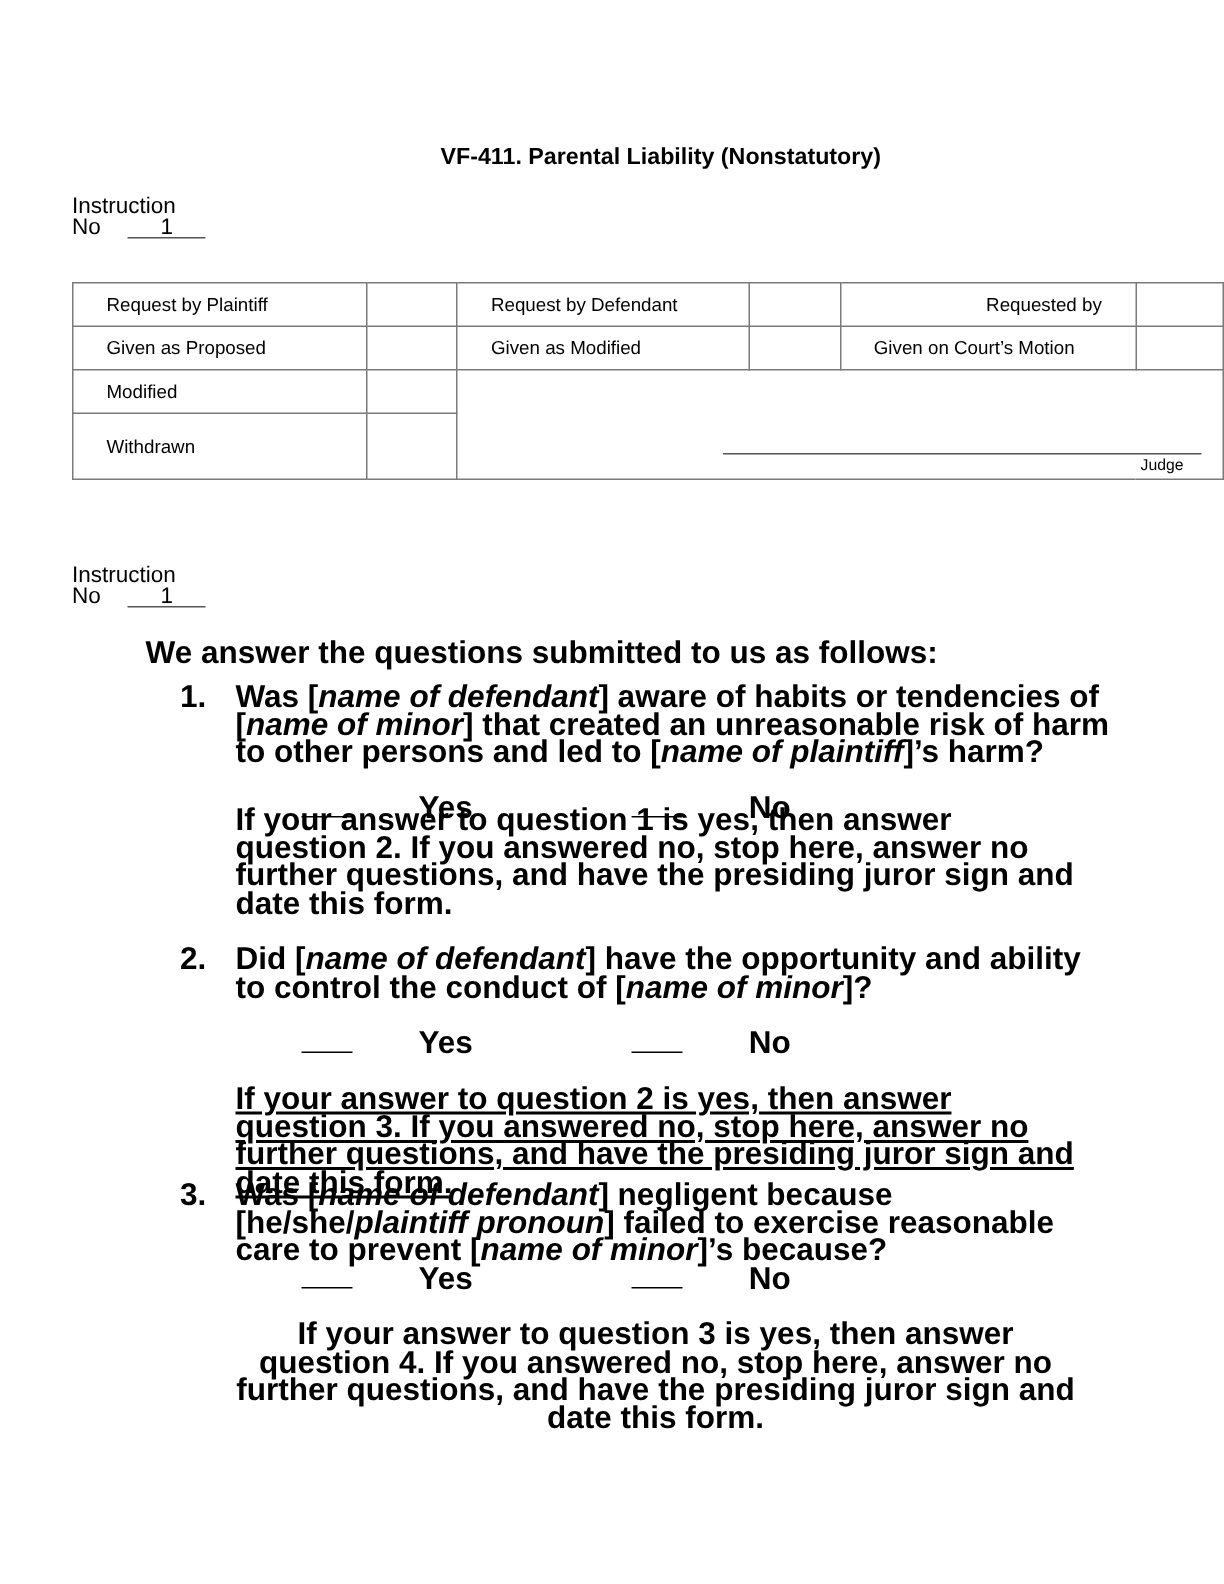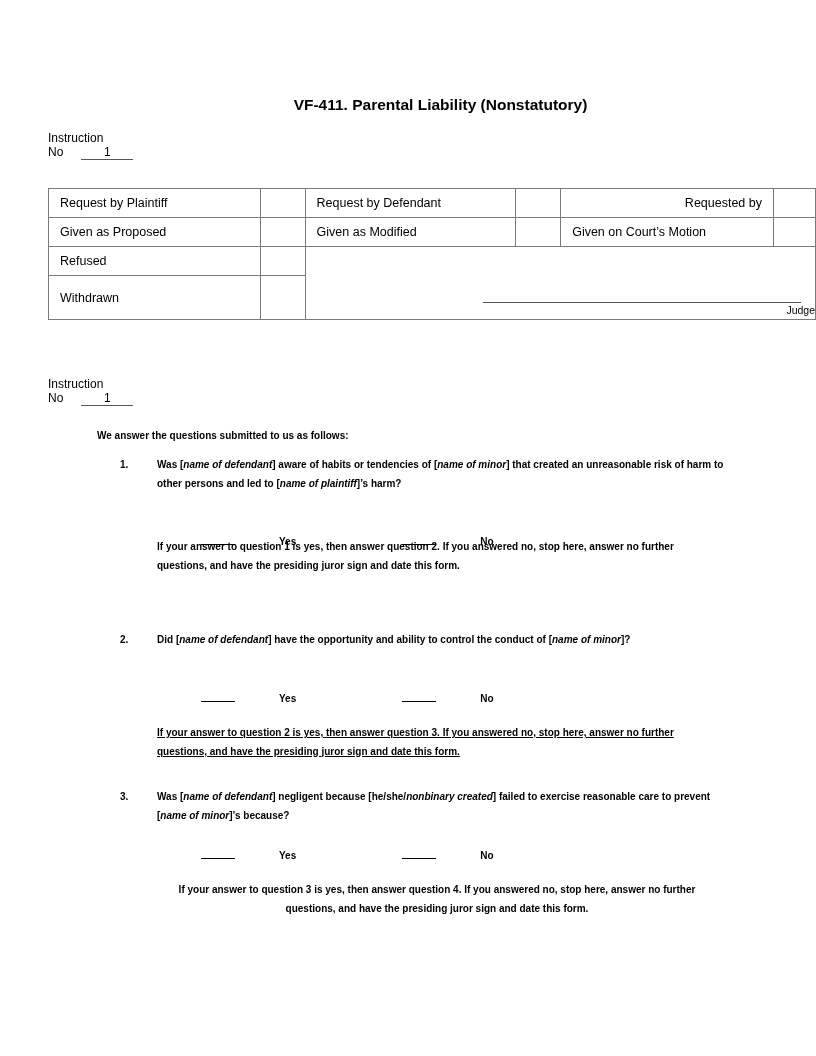--- a/index.html
+++ b/index.html
@@ -1,27 +1,27 @@
 <!DOCTYPE html>
 <html><head>
 <meta charset="utf-8">
 <style>
   html, body { margin:0; padding:0; background:#ffffff; }
   body { width:816px; height:1056px; position:relative; overflow:hidden; color:#000; font-family:"Liberation Sans", sans-serif; }
   .abs { position:absolute; }
   .title { left:0; width:816px; top:96px; text-align:center; font-weight:bold; font-size:15.5px; padding-left:65px; box-sizing:border-box; }
-  .instr { font-size:12px; line-height:14px; }
+  .instr { font-size:15px; line-height:14px; }
   .instr .no-row { display:flex; align-items:baseline; }
   .instr .num { display:inline-block; width:52px; border-bottom:1px solid #555; text-align:center; margin-left:18px; line-height:13px; }
   table.req { position:absolute; left:48px; top:188px; border-collapse:collapse; font-size:12.5px; }
-  table.req td { border:1px solid #7a7a7a; padding:0 11px; vertical-align:middle; }
+  table.req td { border:1px solid #7a7a7a; padding:0 22px; vertical-align:middle; }
   .judge-cell { position:relative; }
   .judge-line { position:absolute; left:177px; right:14px; bottom:16px; border-top:1px solid #555; }
-  .judge-label { position:absolute; right:0; bottom:3px; font-size:10.5px; }
-  .body-text { font-weight:bold; font-size:10px; line-height:18.5px; }
+  .judge-label { position:absolute; right:26px; bottom:3px; font-size:10.5px; }
+  .body-text { font-weight:bold; font-size:21px; line-height:18.5px; }
   .intro { left:97px; top:427px; }
   .q { position:absolute; left:120px; width:620px; }
   .q .qnum { position:absolute; left:0; top:0; }
   .q .qtext { margin-left:37px; }
   .yn { position:absolute; left:157px; }
   .yn span { display:inline-block;margin-left:44px; }
   .blank { display:inline-block; width:34px; border-bottom:1.5px solid #000; height:14px; vertical-align:baseline; }
   .gap { display:inline-block; width:18px; }
   .follow { position:absolute; left:157px; width:560px; }
   i { font-weight:bold; }
@@ -51,21 +51,21 @@
   </tr>
   <tr style="height:29px;">
     <td>Given as Proposed</td>
     <td></td>
     <td>Given as Modified</td>
     <td></td>
     <td>Given on Court’s Motion</td>
     <td></td>
   </tr>
   <tr style="height:29px;">
-    <td>Refused</td>
+    <td>Modified</td>
     <td></td>
     <td colspan="4" rowspan="2" class="judge-cell">
       <div class="judge-line"></div>
       <div class="judge-label">Judge</div>
     </td>
   </tr>
   <tr style="height:44px;">
     <td>Withdrawn</td>
     <td></td>
   </tr>
@@ -95,18 +95,18 @@
   <span class="qnum">2.</span>
   <div class="qtext"><span>Did [</span><i>name of defendant</i><span>] have the opportunity and ability to control the conduct of [</span><i>name of minor</i><span>]?</span></div>
 </div>
 <div class="yn body-text" style="top:687px;">
   <span class="blank"></span><span>Yes</span><span class="gap"></span><span class="blank"></span><span>No</span>
 </div>
 <div class="follow body-text" style="top:724px;text-decoration:underline;">If your answer to question 2 is yes, then answer question 3. If you answered no, stop here, answer no further questions, and have the presiding juror sign and date this form.</div>
 
 <div class="q body-text" style="top:788px;">
   <span class="qnum">3.</span>
-  <div class="qtext"><span>Was [</span><i>name of defendant</i><span>] negligent because [he/she/</span><i>nonbinary created</i><span>] failed to exercise reasonable care to prevent [</span><i>name of minor</i><span>]’s because?</span></div>
+  <div class="qtext"><span>Was [</span><i>name of defendant</i><span>] negligent because [he/she/</span><i>plaintiff pronoun</i><span>] failed to exercise reasonable care to prevent [</span><i>name of minor</i><span>]’s because?</span></div>
 </div>
 <div class="yn body-text" style="top:844px;">
   <span class="blank"></span><span>Yes</span><span class="gap"></span><span class="blank"></span><span>No</span>
 </div>
 <div class="follow body-text" style="top:881px;text-align:center;">If your answer to question 3 is yes, then answer question 4. If you answered no, stop here, answer no further questions, and have the presiding juror sign and date this form.</div>
 
 </body></html>

